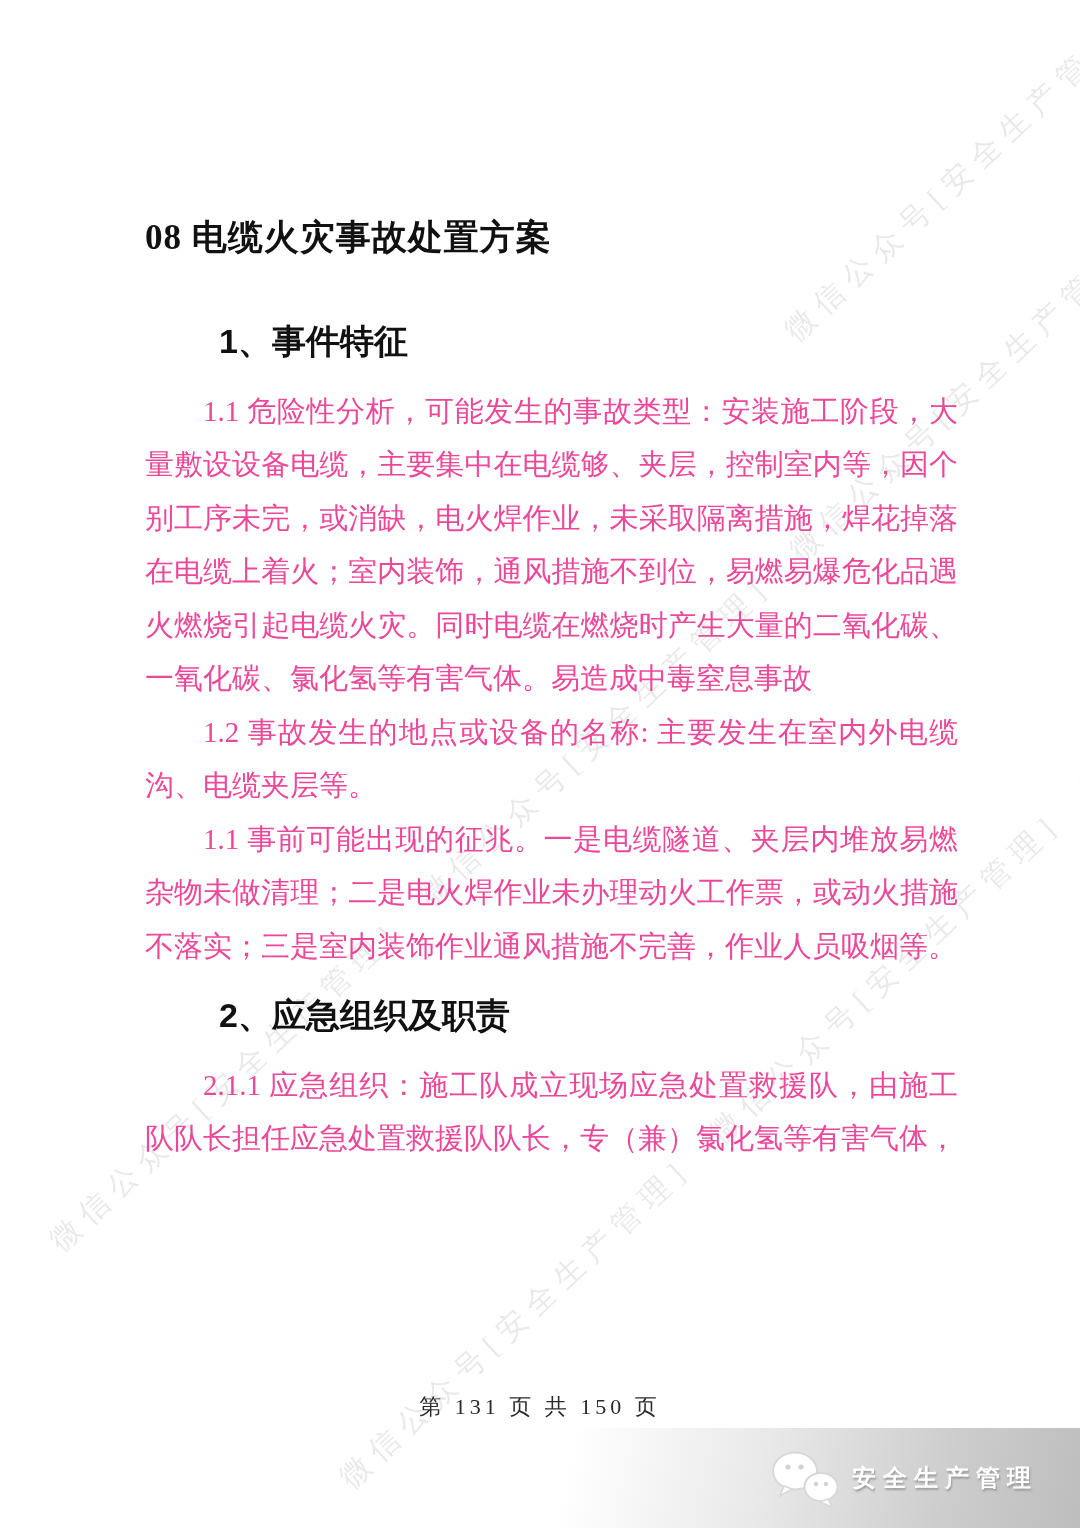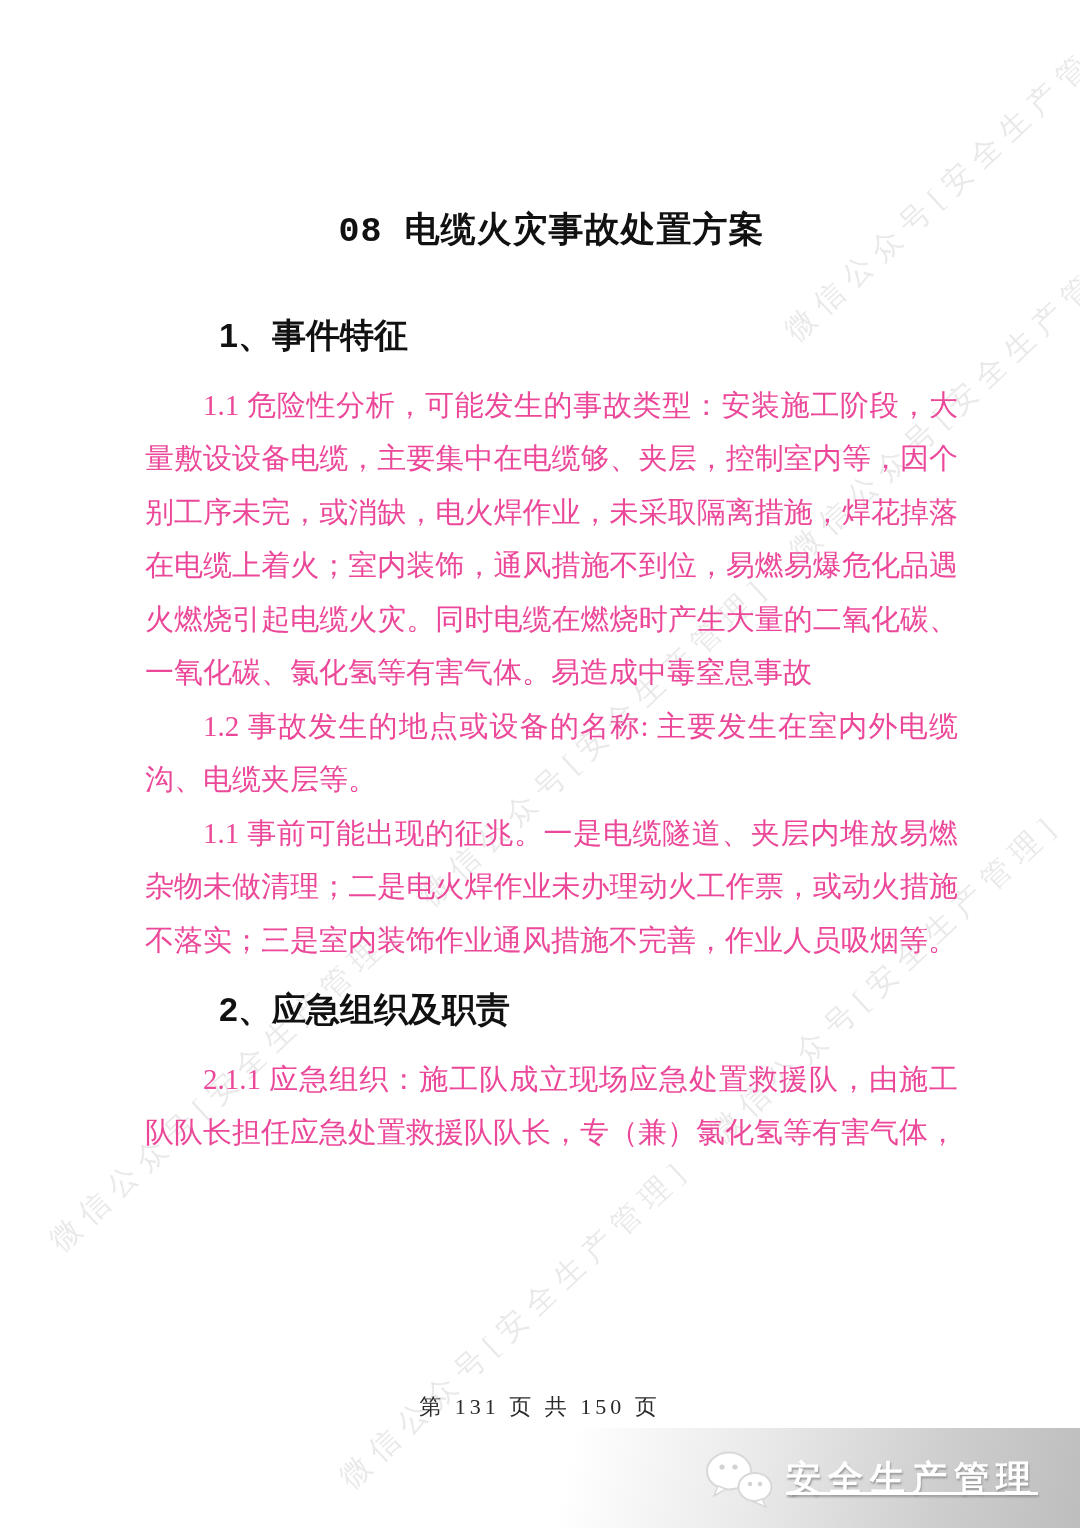--- a/index.html
+++ b/index.html
@@ -38,27 +38,26 @@
 
   .content {
     position: absolute;
     left: 145px;
     top: 205px;
     width: 813px;
     z-index: 2;
     color: #1c1c1c;
   }
   .doc-title {
-    margin: 0 0 50px 0;
-    text-align: center;
+    margin: 6px 0 50px 0;
     font-size: 35px;
     line-height: 54px;
     font-weight: 700;
     color: #111111;
-    font-family: Liberation Mono, monospace;
+    font-family: Liberation Serif, serif;
     letter-spacing: 1px;
   }
   .doc-heading {
     margin: 16px;
     font-size: 34px;
     line-height: 53.5px;
     font-weight: 700;
     color: #111111;
     text-indent: 58px;
     font-family: "Liberation Sans", sans-serif;
@@ -97,27 +96,26 @@
       rgba(207,207,207,0.45) 48%,
       rgba(196,196,196,0.85) 78%,
       rgba(186,186,186,0.95) 100%);
     display: flex;
     align-items: center;
     justify-content: flex-end;
     padding-right: 42px;
     box-sizing: border-box;
   }
   .brand-label {
-    font-size: 35px;
+    font-size: 24px;
     font-weight: 700;
     letter-spacing: 7px;
     color: #ffffff;
     text-shadow: 1px 2px 2px rgba(145,145,145,0.85);
     font-family: "Liberation Sans", sans-serif;
-    text-decoration: underline;
   }
   .wechat-icon {
     width: 74px;
     height: 62px;
     margin-right: 10px;
     flex: 0 0 auto;
   }
 </style>
 </head>
 <body>

